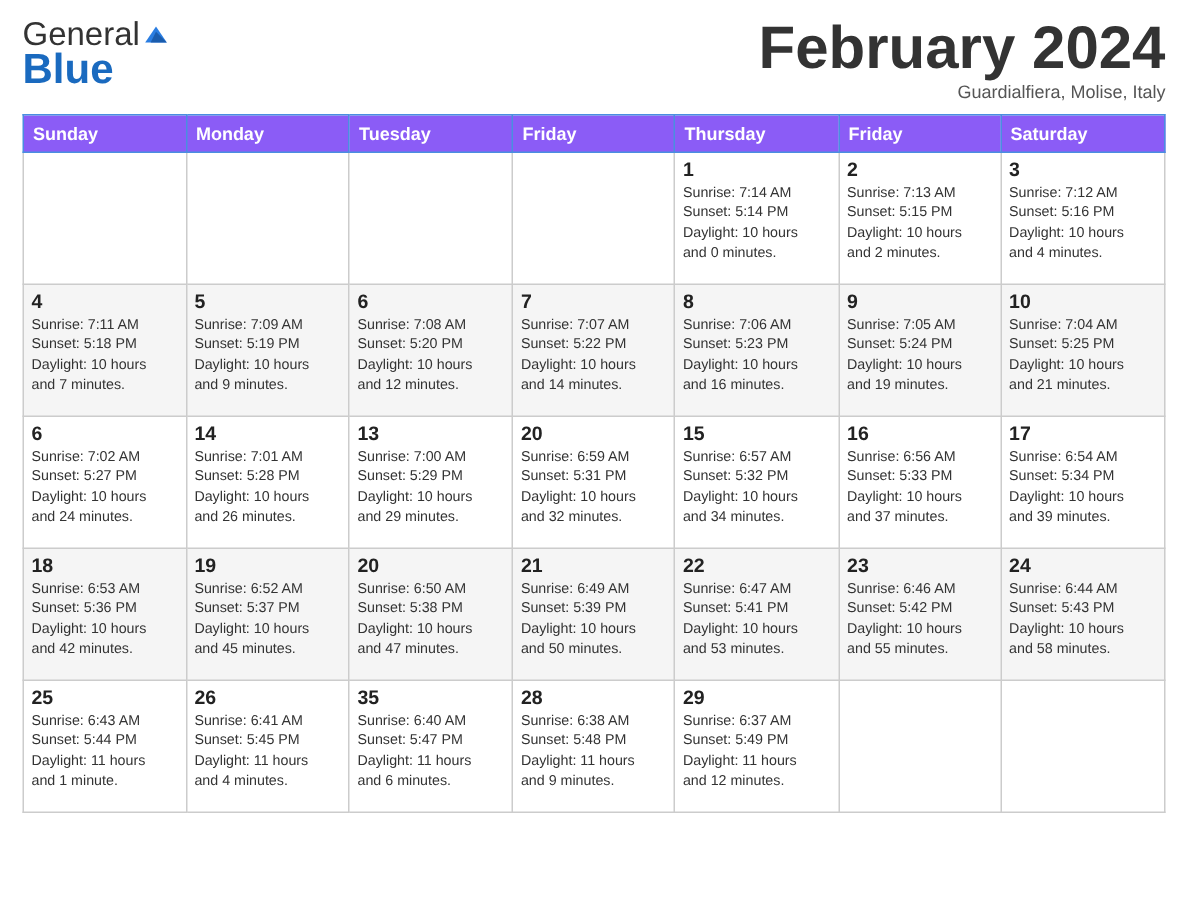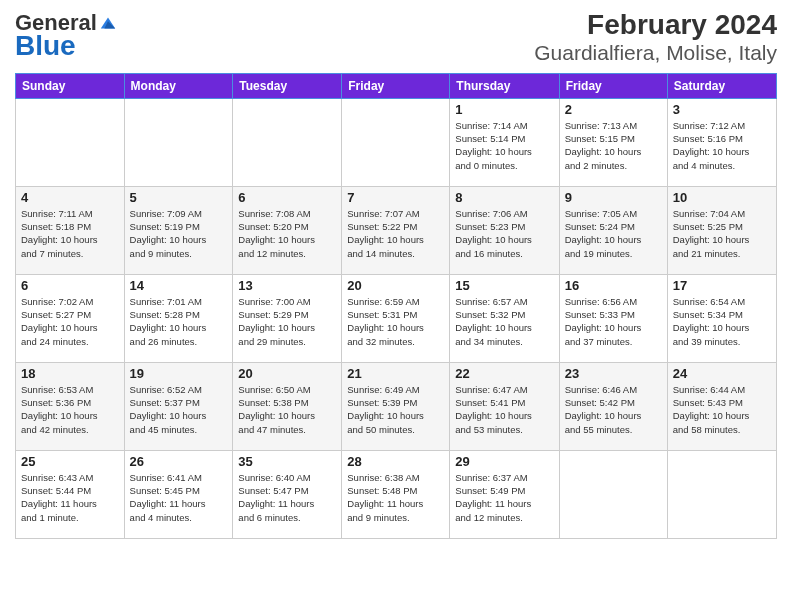--- a/index.html
+++ b/index.html
@@ -24,53 +24,53 @@
       display: flex;
       flex-direction: column;
       align-items: flex-start;
     }
     .logo-text {
       display: flex;
       align-items: center;
     }
     .logo-general {
       font-size: 22px;
-      font-weight: bold;
+      font-weight: normal;
       color: #333;
     }
     .logo-blue {
       font-size: 28px;
       font-weight: bold;
       color: #1a6abf;
     }
     .logo-icon {
       width: 18px;
       height: 18px;
       margin-left: 2px;
     }
     .title-area {
       text-align: right;
     }
     .month-title {
-      font-size: 28px;
+      font-size: 40px;
       font-weight: bold;
       color: #333;
       line-height: 1.1;
     }
     .subtitle {
-      font-size: 21px;
+      font-size: 12px;
       color: #555;
     }
     .calendar {
       width: 100%;
       border-collapse: collapse;
       border: 1px solid #ccc;
     }
     .calendar th {
-      background-color: #6d28d9;
+      background-color: #8b5cf6;
       color: #fff;
       font-size: 12px;
       font-weight: bold;
       padding: 5px 6px;
       text-align: left;
       border: 1px solid #4a8ee0;
     }
     .calendar td {
       vertical-align: top;
       border: 1px solid #ccc;

